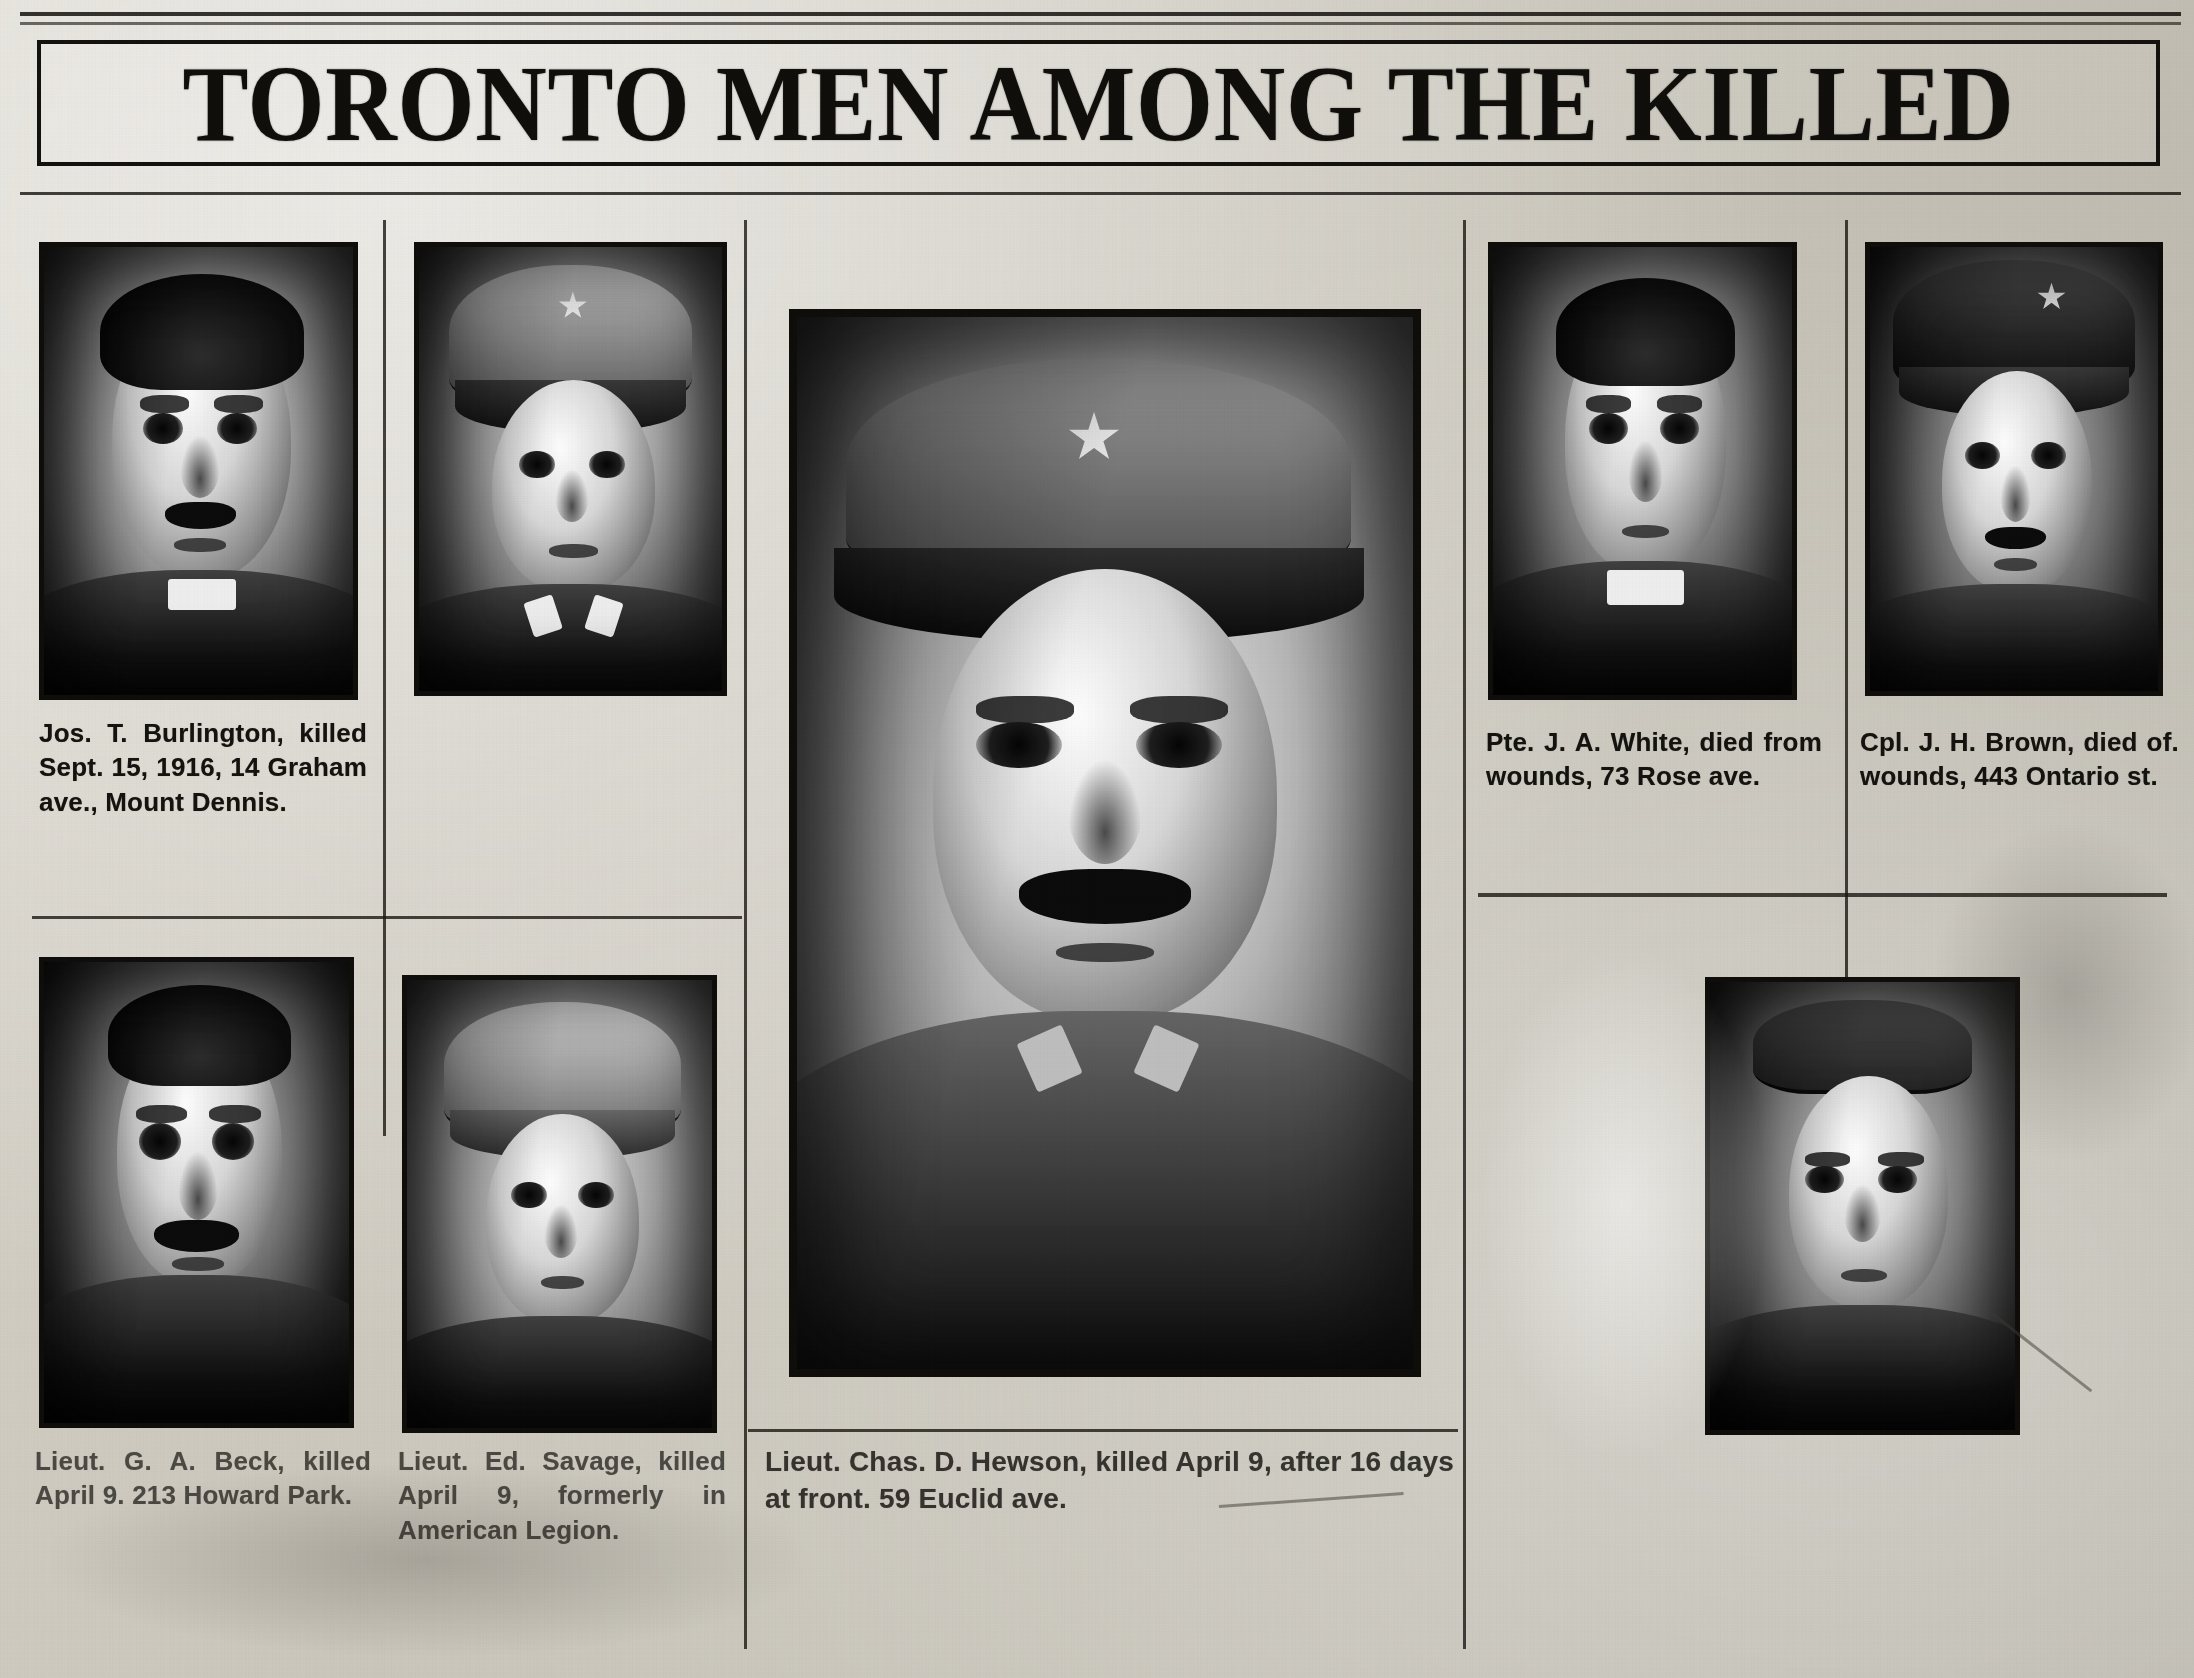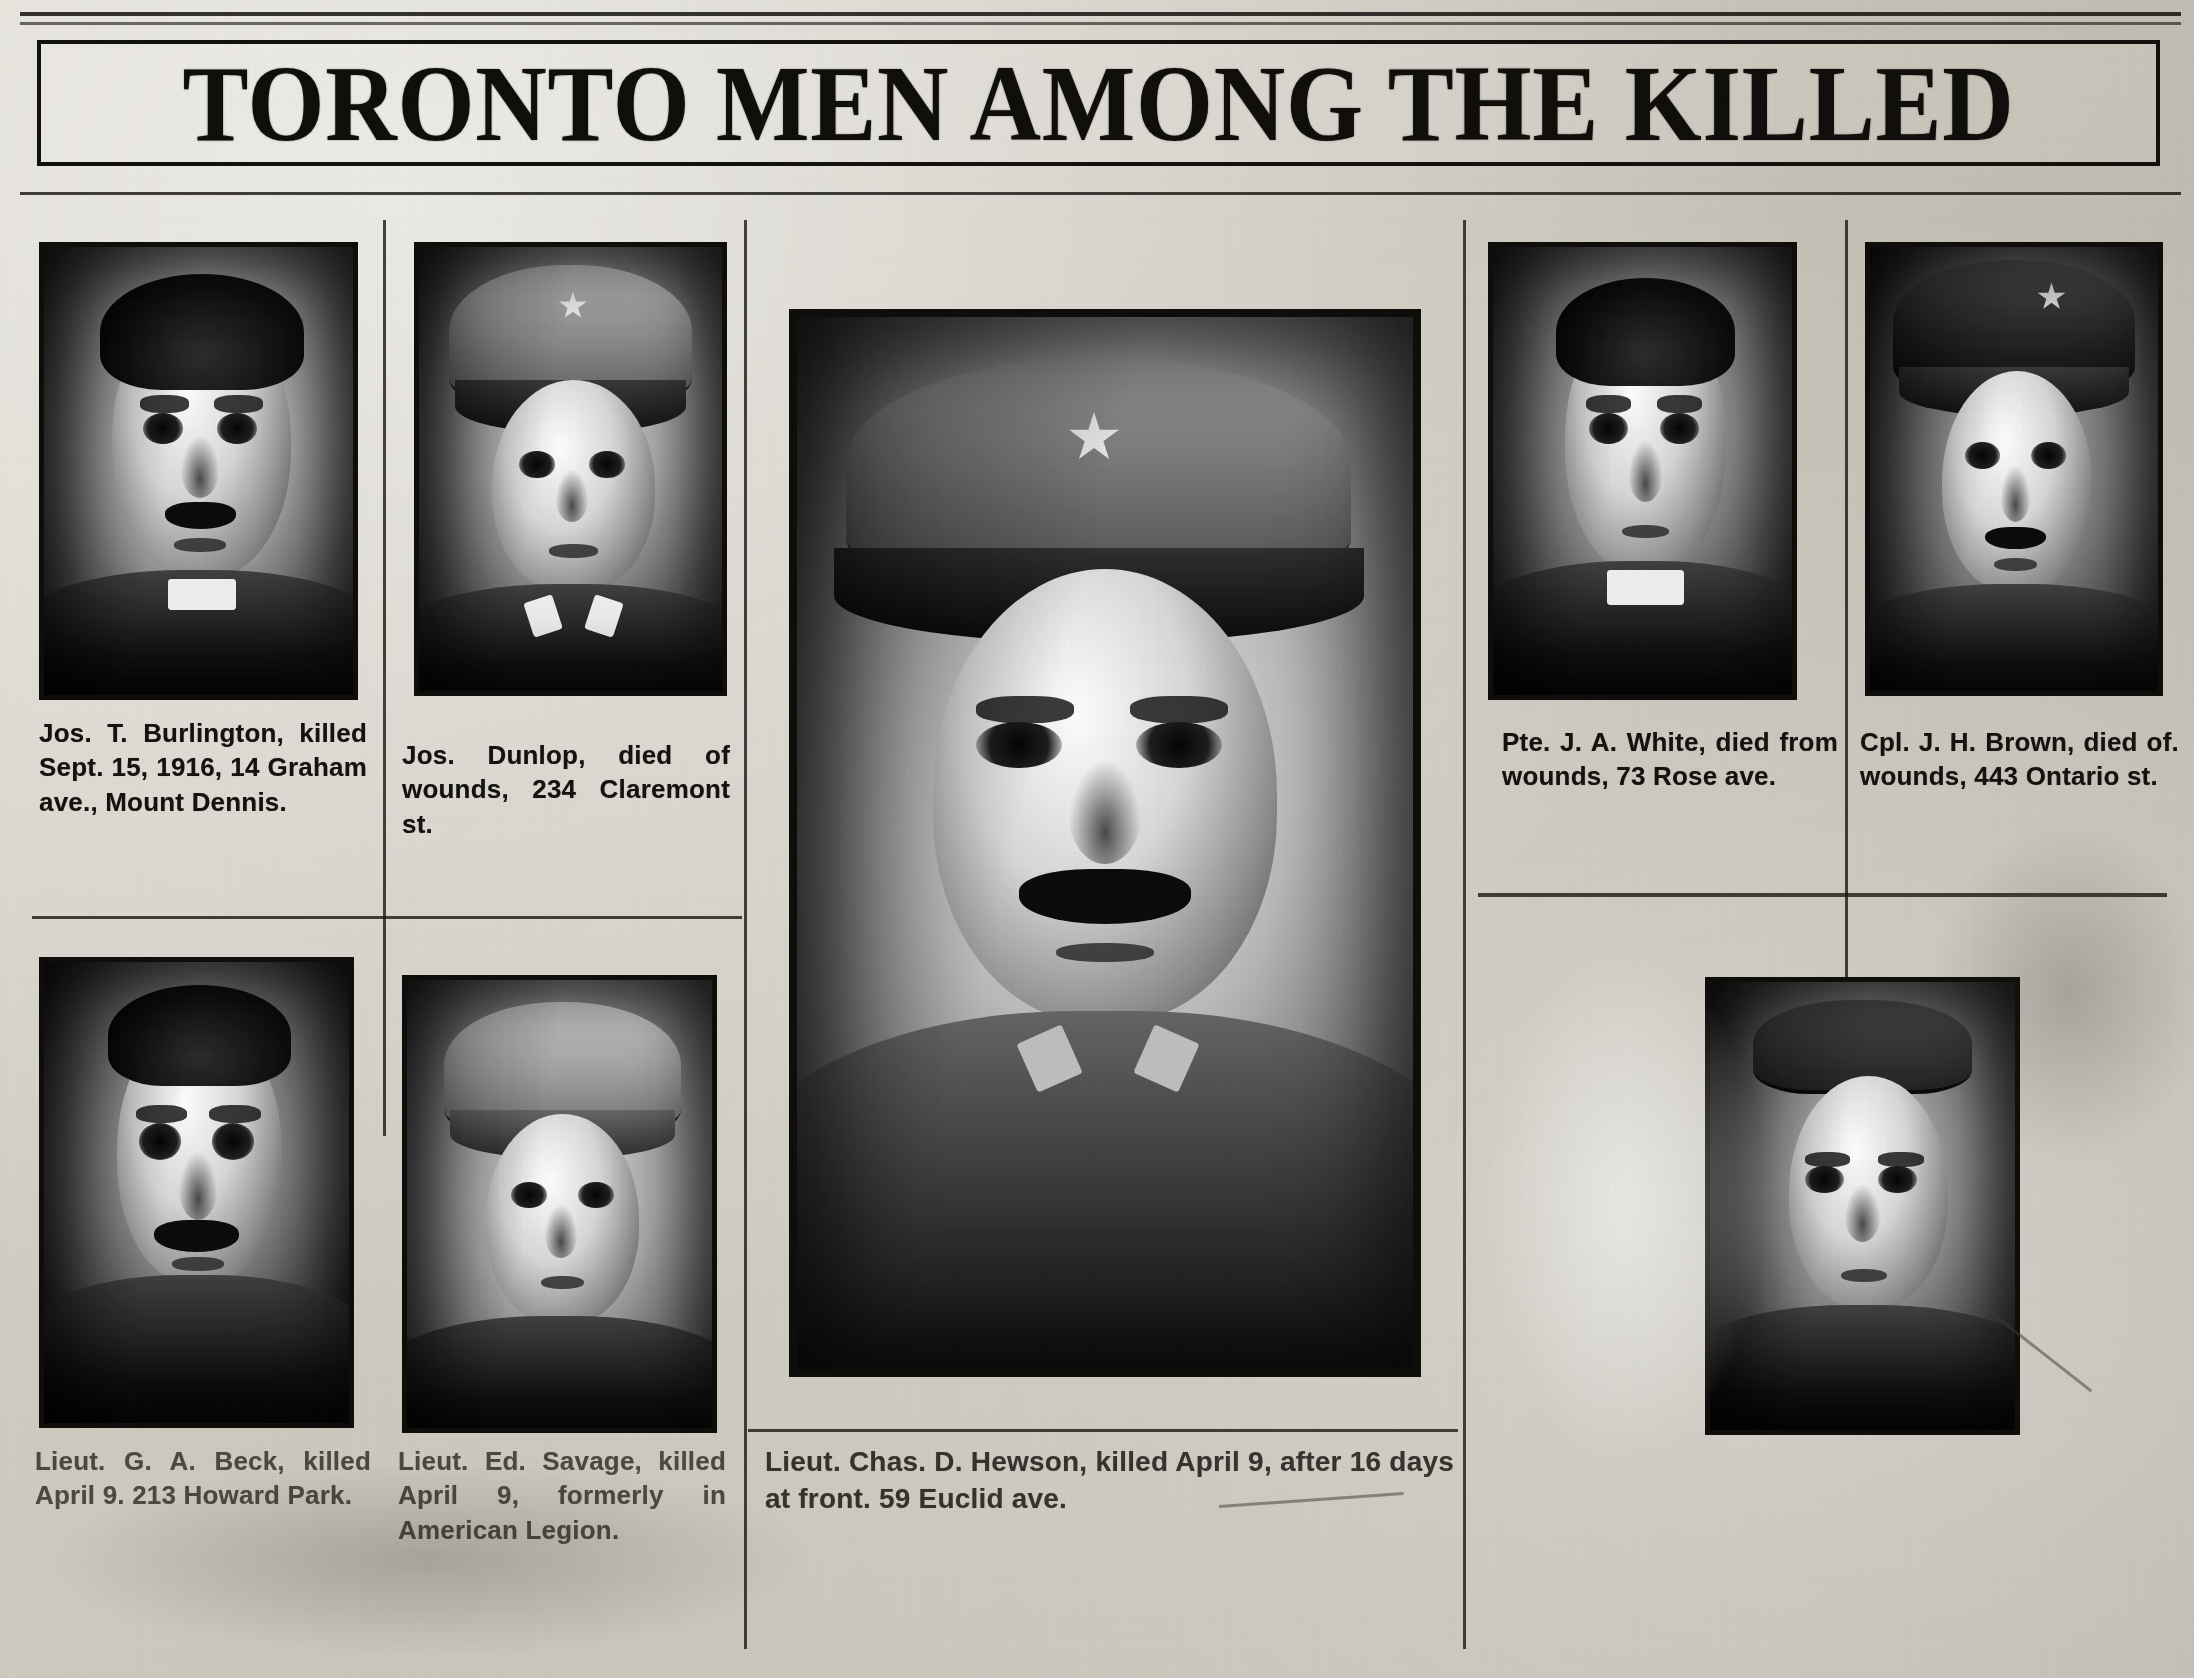--- a/index.html
+++ b/index.html
@@ -271,42 +271,41 @@
         <div class="nose" style="left:45%; top:50%; width:11%; height:12%;"></div>
         <div class="mouth" style="left:43%; top:67%; width:16%; height:3%;"></div>
         <div class="shoulders" style="top:76%; height:30%;"></div>
         <div class="collar" style="left:36%; top:79%; width:10%; height:8%; transform:rotate(-18deg);"></div>
         <div class="collar" style="left:56%; top:79%; width:10%; height:8%; transform:rotate(18deg);"></div>
         <div class="shade-l"></div>
         <div class="vign"></div>
       </div>
     </div>
   </div>
-  <div class="caption just" style="left:402px; top:738px; width:328px;">Jos. Dunlop, died of wounds, 234 Claremont st.</div>
 
   <div class="photo" style="left:1488px; top:242px; width:309px; height:458px;">
     <div class="inner">
       <div class="face">
         <div class="bg-v" style="background:radial-gradient(ellipse 78% 72% at 48% 40%, #cfcbc1 0%, #8d897f 40%, #45423a 78%, #1b1915 100%);"></div>
         <div class="head" style="left:24%; top:13%; width:54%; height:60%;"></div>
         <div class="hair" style="left:21%; top:7%; width:60%; height:24%;"></div>
         <div class="brow" style="left:31%; top:33%; width:15%; height:4%;"></div>
         <div class="brow" style="left:55%; top:33%; width:15%; height:4%;"></div>
         <div class="eye" style="left:32%; top:37%; width:13%; height:7%;"></div>
         <div class="eye" style="left:56%; top:37%; width:13%; height:7%;"></div>
         <div class="nose" style="left:45%; top:43%; width:12%; height:14%;"></div>
         <div class="mouth" style="left:43%; top:62%; width:16%; height:3%;"></div>
         <div class="shoulders" style="top:70%; height:34%;"></div>
         <div class="collar" style="left:38%; top:72%; width:26%; height:8%;"></div>
         <div class="shade-l"></div>
         <div class="vign"></div>
       </div>
     </div>
   </div>
-  <div class="caption just" style="left:1486px; top:725px; width:336px;margin-left:16px;">Pte. J. A. White, died from wounds, 73 Rose ave.</div>
+  <div class="caption just" style="left:1486px; top:725px; width:336px;">Pte. J. A. White, died from wounds, 73 Rose ave.</div>
 
   <div class="photo" style="left:1865px; top:242px; width:298px; height:454px;">
     <div class="inner">
       <div class="face">
         <div class="bg-v" style="background:radial-gradient(ellipse 80% 76% at 50% 46%, #b8b4aa 0%, #7d7970 42%, #3c3933 78%, #161411 100%);"></div>
         <div class="cap" style="left:8%; top:3%; width:84%; height:28%; background:linear-gradient(180deg,#55524a 0%,#35322c 60%,#211f1a 100%);"></div>
         <div class="badge" style="left:58%; top:8%; background:#cfcabd;"></div>
         <div class="peak" style="left:10%; top:27%; width:80%; height:11%;"></div>
         <div class="head" style="left:25%; top:28%; width:52%; height:50%;"></div>
         <div class="eye" style="left:33%; top:44%; width:12%; height:6%;"></div>

